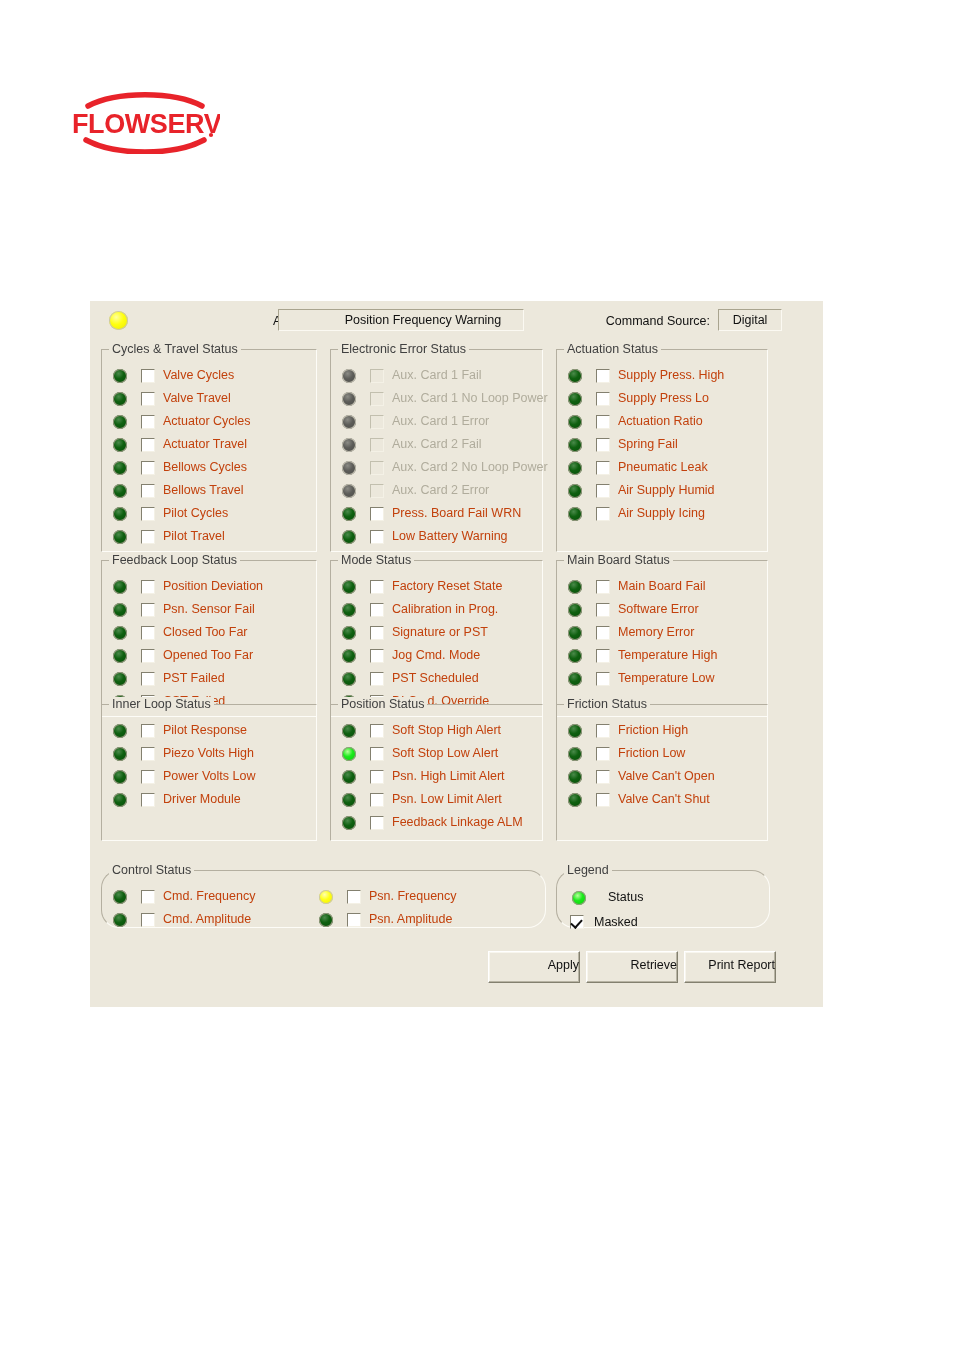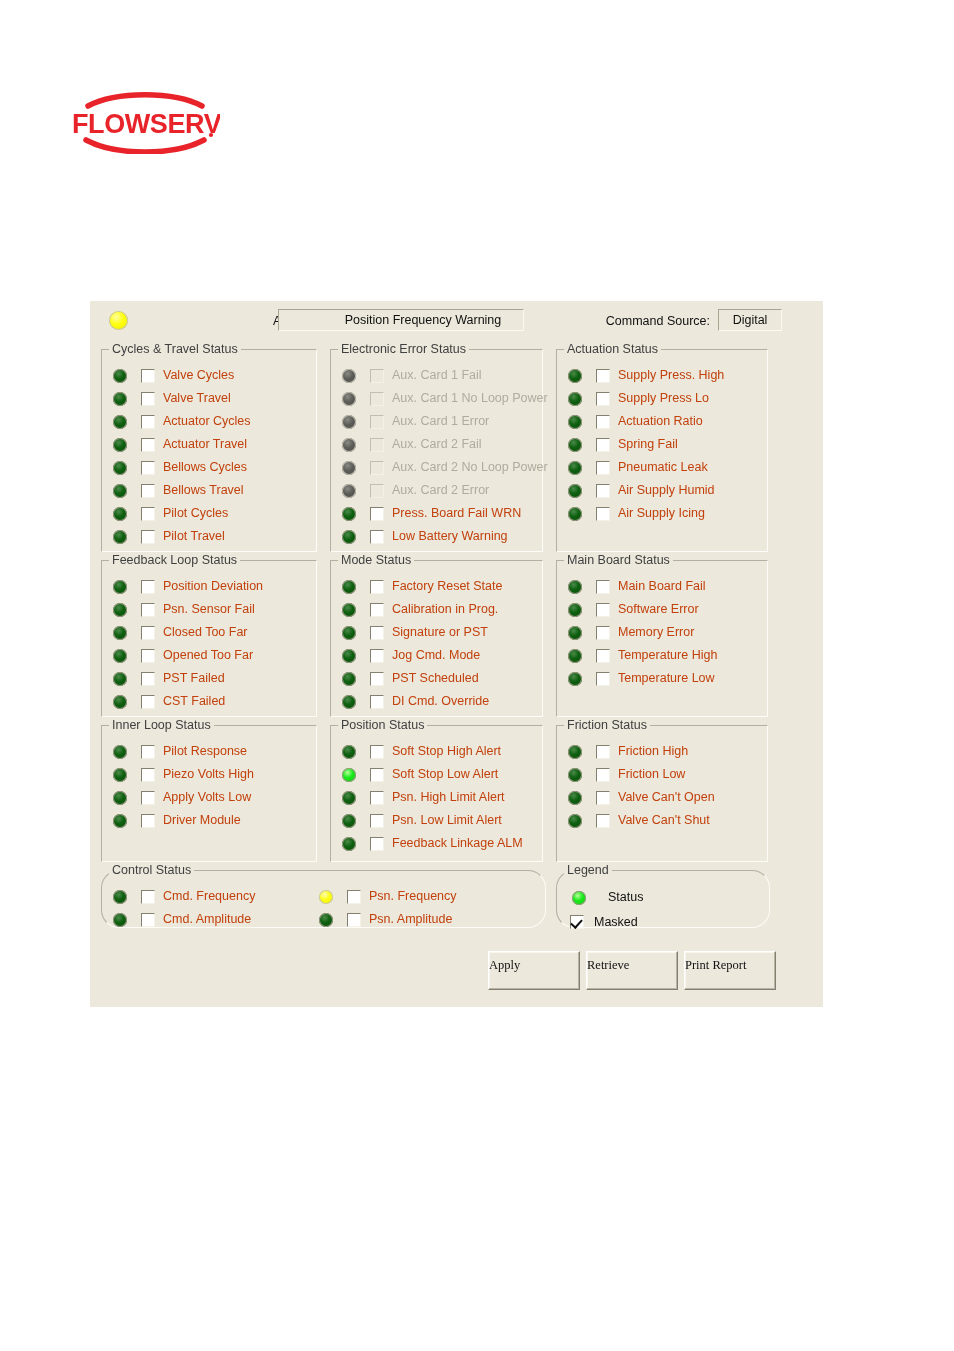--- a/index.html
+++ b/index.html
@@ -178,21 +178,21 @@
   }
   .srow.disabled .slabel { color: #b0ac9c; }
 
   
   .col1 { left: 11px;  width: 216px; }
   .col2 { left: 240px; width: 213px; }
   .col3 { left: 466px; width: 212px; }
 
   .r1 { top: 48px; }
   .r2 { top: 259px; }
-  .r3 { top: 424px; }
+  .r3 { top: 403px; }
   .r4 { top: 569px; }
 
   .h8 { height: 203px; }
   .h7 { height: 203px; }
   .h6 { height: 157px; }
   .h5 { height: 157px; }
   .h4a { height: 137px; }
   .h5b { height: 137px; }
   .h4b { height: 137px; }
   .hctl { height: 58px; border-radius: 18px; }
@@ -207,31 +207,31 @@
   .lrow { position: relative; height: 25px; white-space: nowrap; }
   .lrow .led { left: 6px; top: 5px; }
   .lrow .llabel { position: absolute; left: 42px; top: 4px; font-size: 12.5px; color:#111; }
   .lrow .cbx { left: 4px; top: 4px; }
   .lrow .clabel { position: absolute; left: 28px; top: 4px; font-size: 12.5px; color:#111; }
 
   
   .btn {
     position: absolute;
     top: 650px;
-    height: 39px;
+    height: 32px;
     background: #ece8dc;
     border: 1px solid #ffffff;
     border-right-color: #83806f;
     border-bottom-color: #83806f;
     box-shadow: inset -1px -1px 0 #b8b4a4, inset 1px 1px 0 #f8f6ee;
     box-sizing: border-box;
-    font-family: Liberation Serif, serif;
+    font-family: Liberation Sans, sans-serif;
     font-size: 12.5px;
     color: #111111;
-    text-align: left;
+    text-align: right;
     line-height: 26px;
     cursor: default;
   }
   #btn-apply   { left: 398px; width: 92px; }
   #btn-retrieve{ left: 496px; width: 92px; }
   #btn-print   { left: 594px; width: 92px; }
 </style>
 </head>
 <body>
 
@@ -499,21 +499,21 @@
           <span class="slabel">Pilot Response</span>
         </div>
         <div class="srow">
           <span class="led off"></span>
           <span class="cbx"></span>
           <span class="slabel">Piezo Volts High</span>
         </div>
         <div class="srow">
           <span class="led off"></span>
           <span class="cbx"></span>
-          <span class="slabel">Apply Volts Low</span>
+          <span class="slabel">Power Volts Low</span>
         </div>
         <div class="srow">
           <span class="led off"></span>
           <span class="cbx"></span>
           <span class="slabel">Driver Module</span>
         </div>
       </div>
   </div>
 
   <div class="group col2 r3 h5b" id="grp-7">

